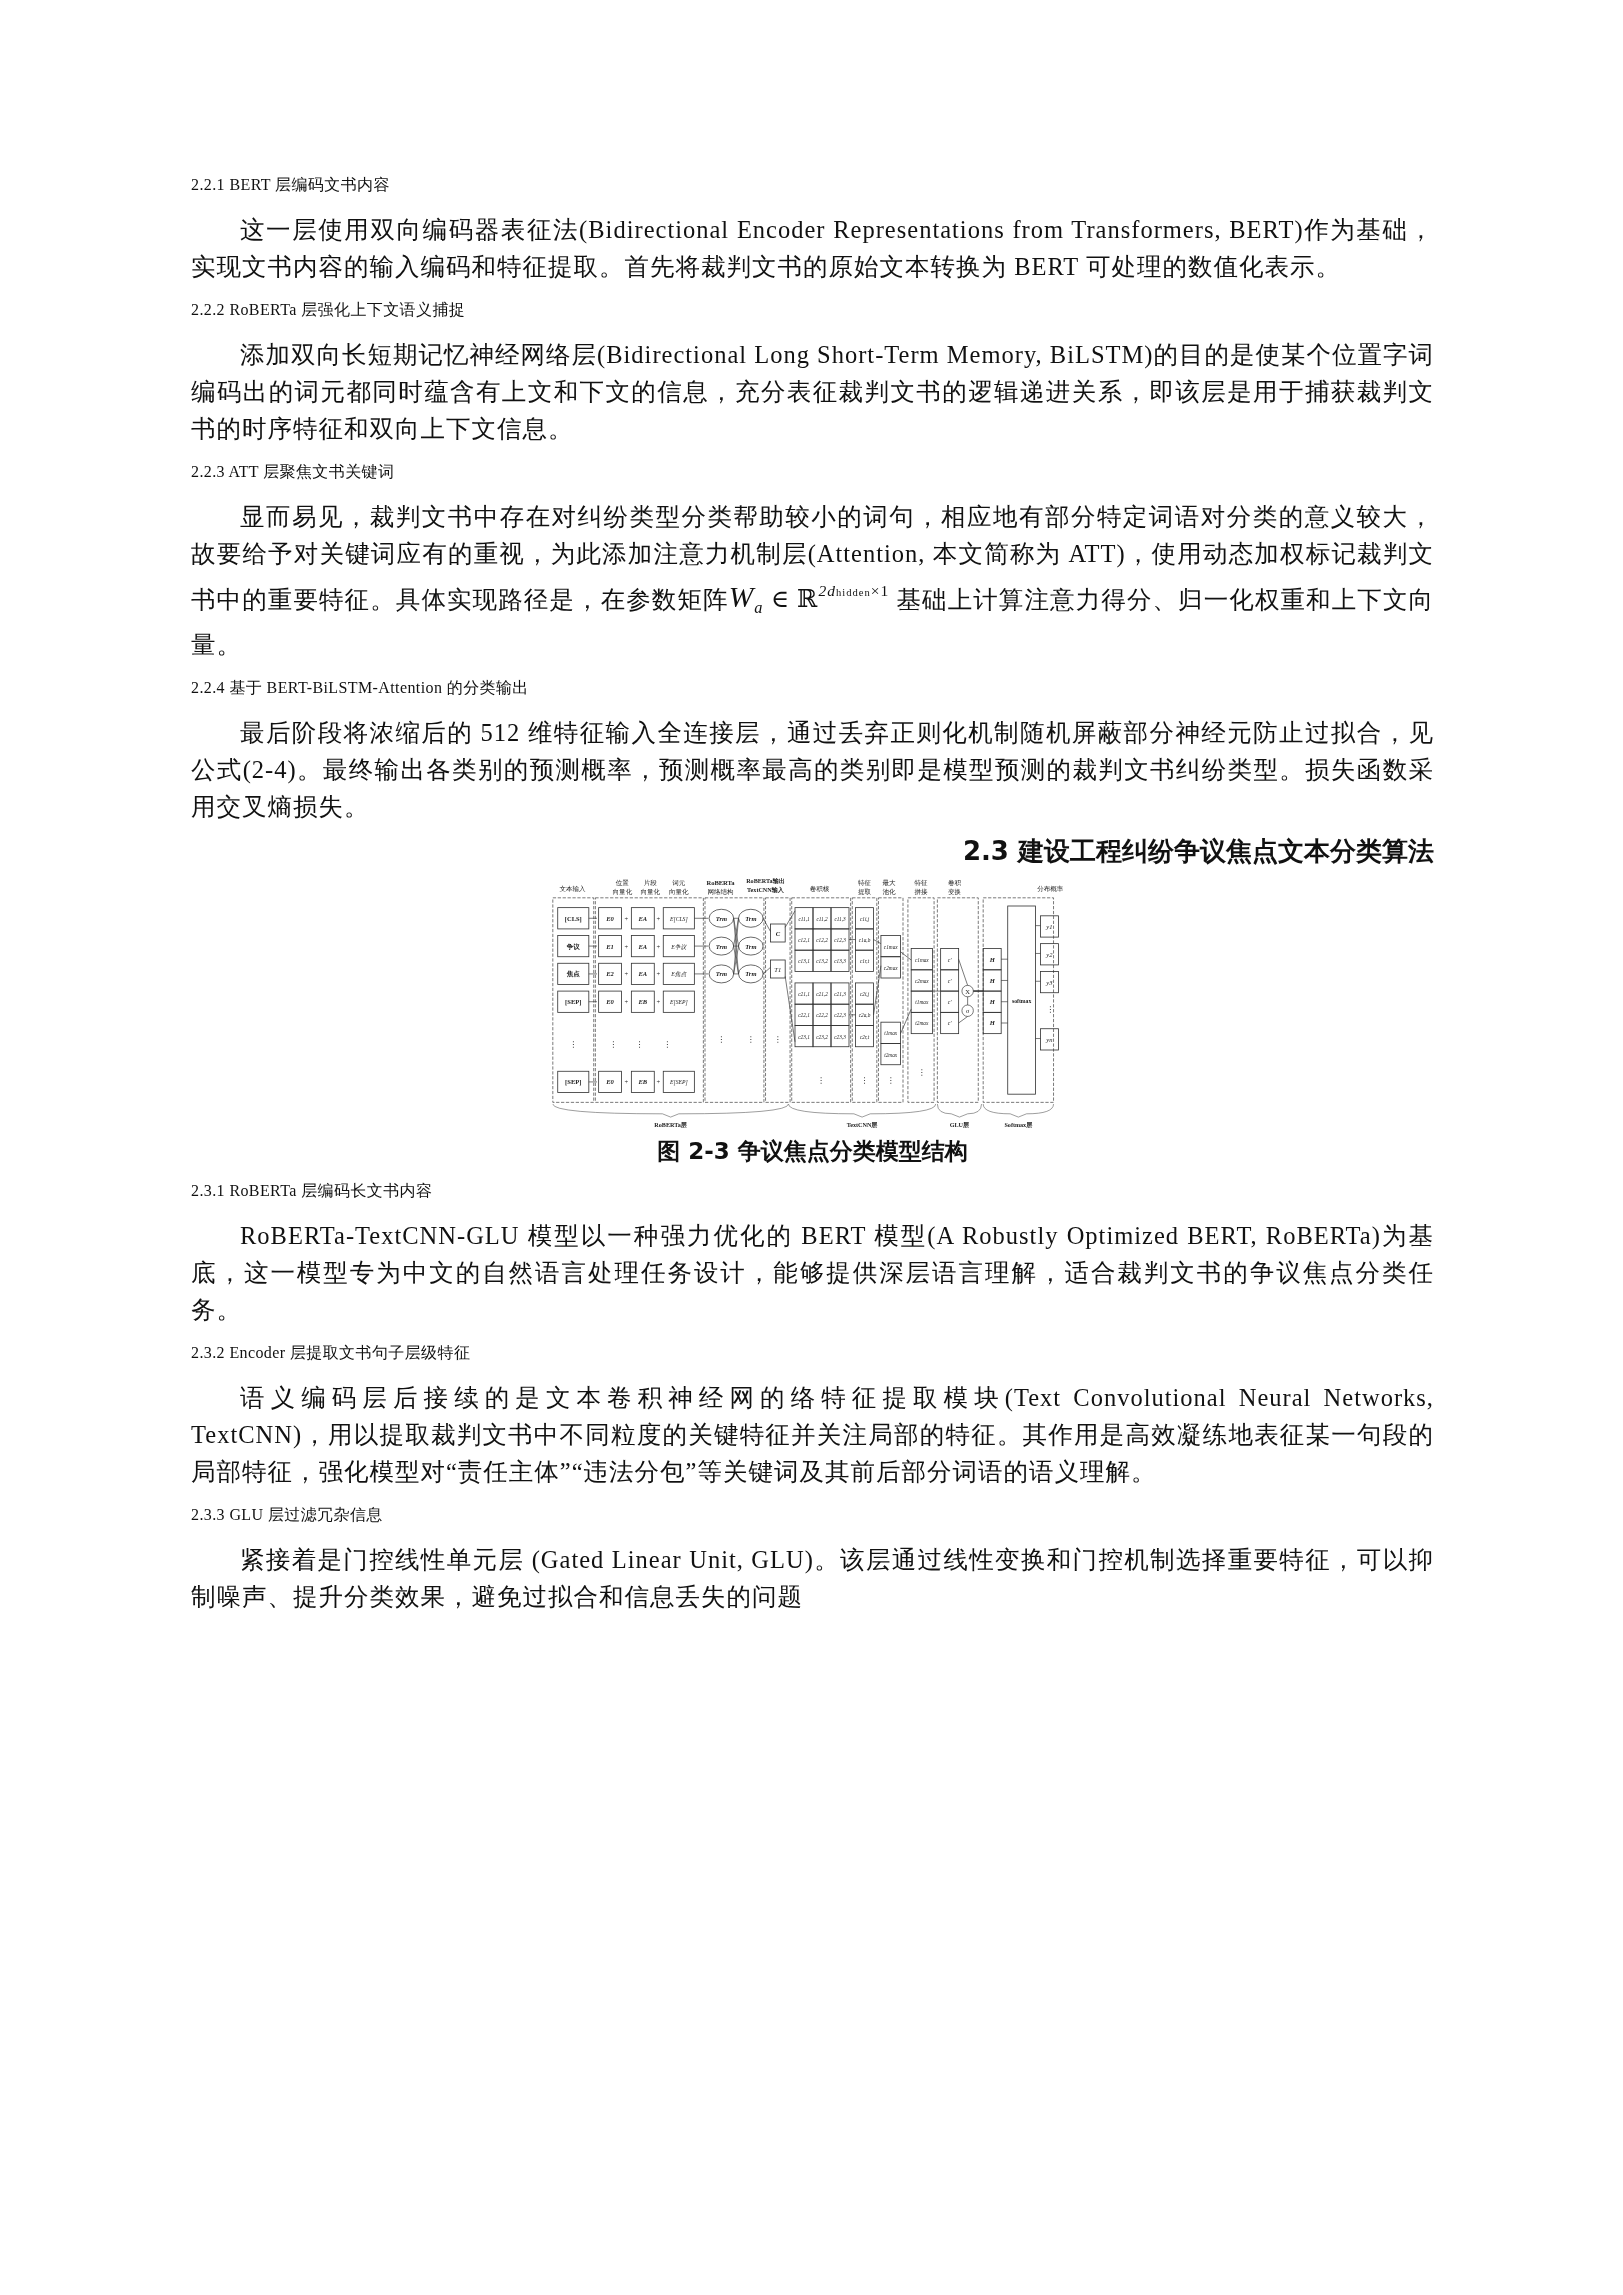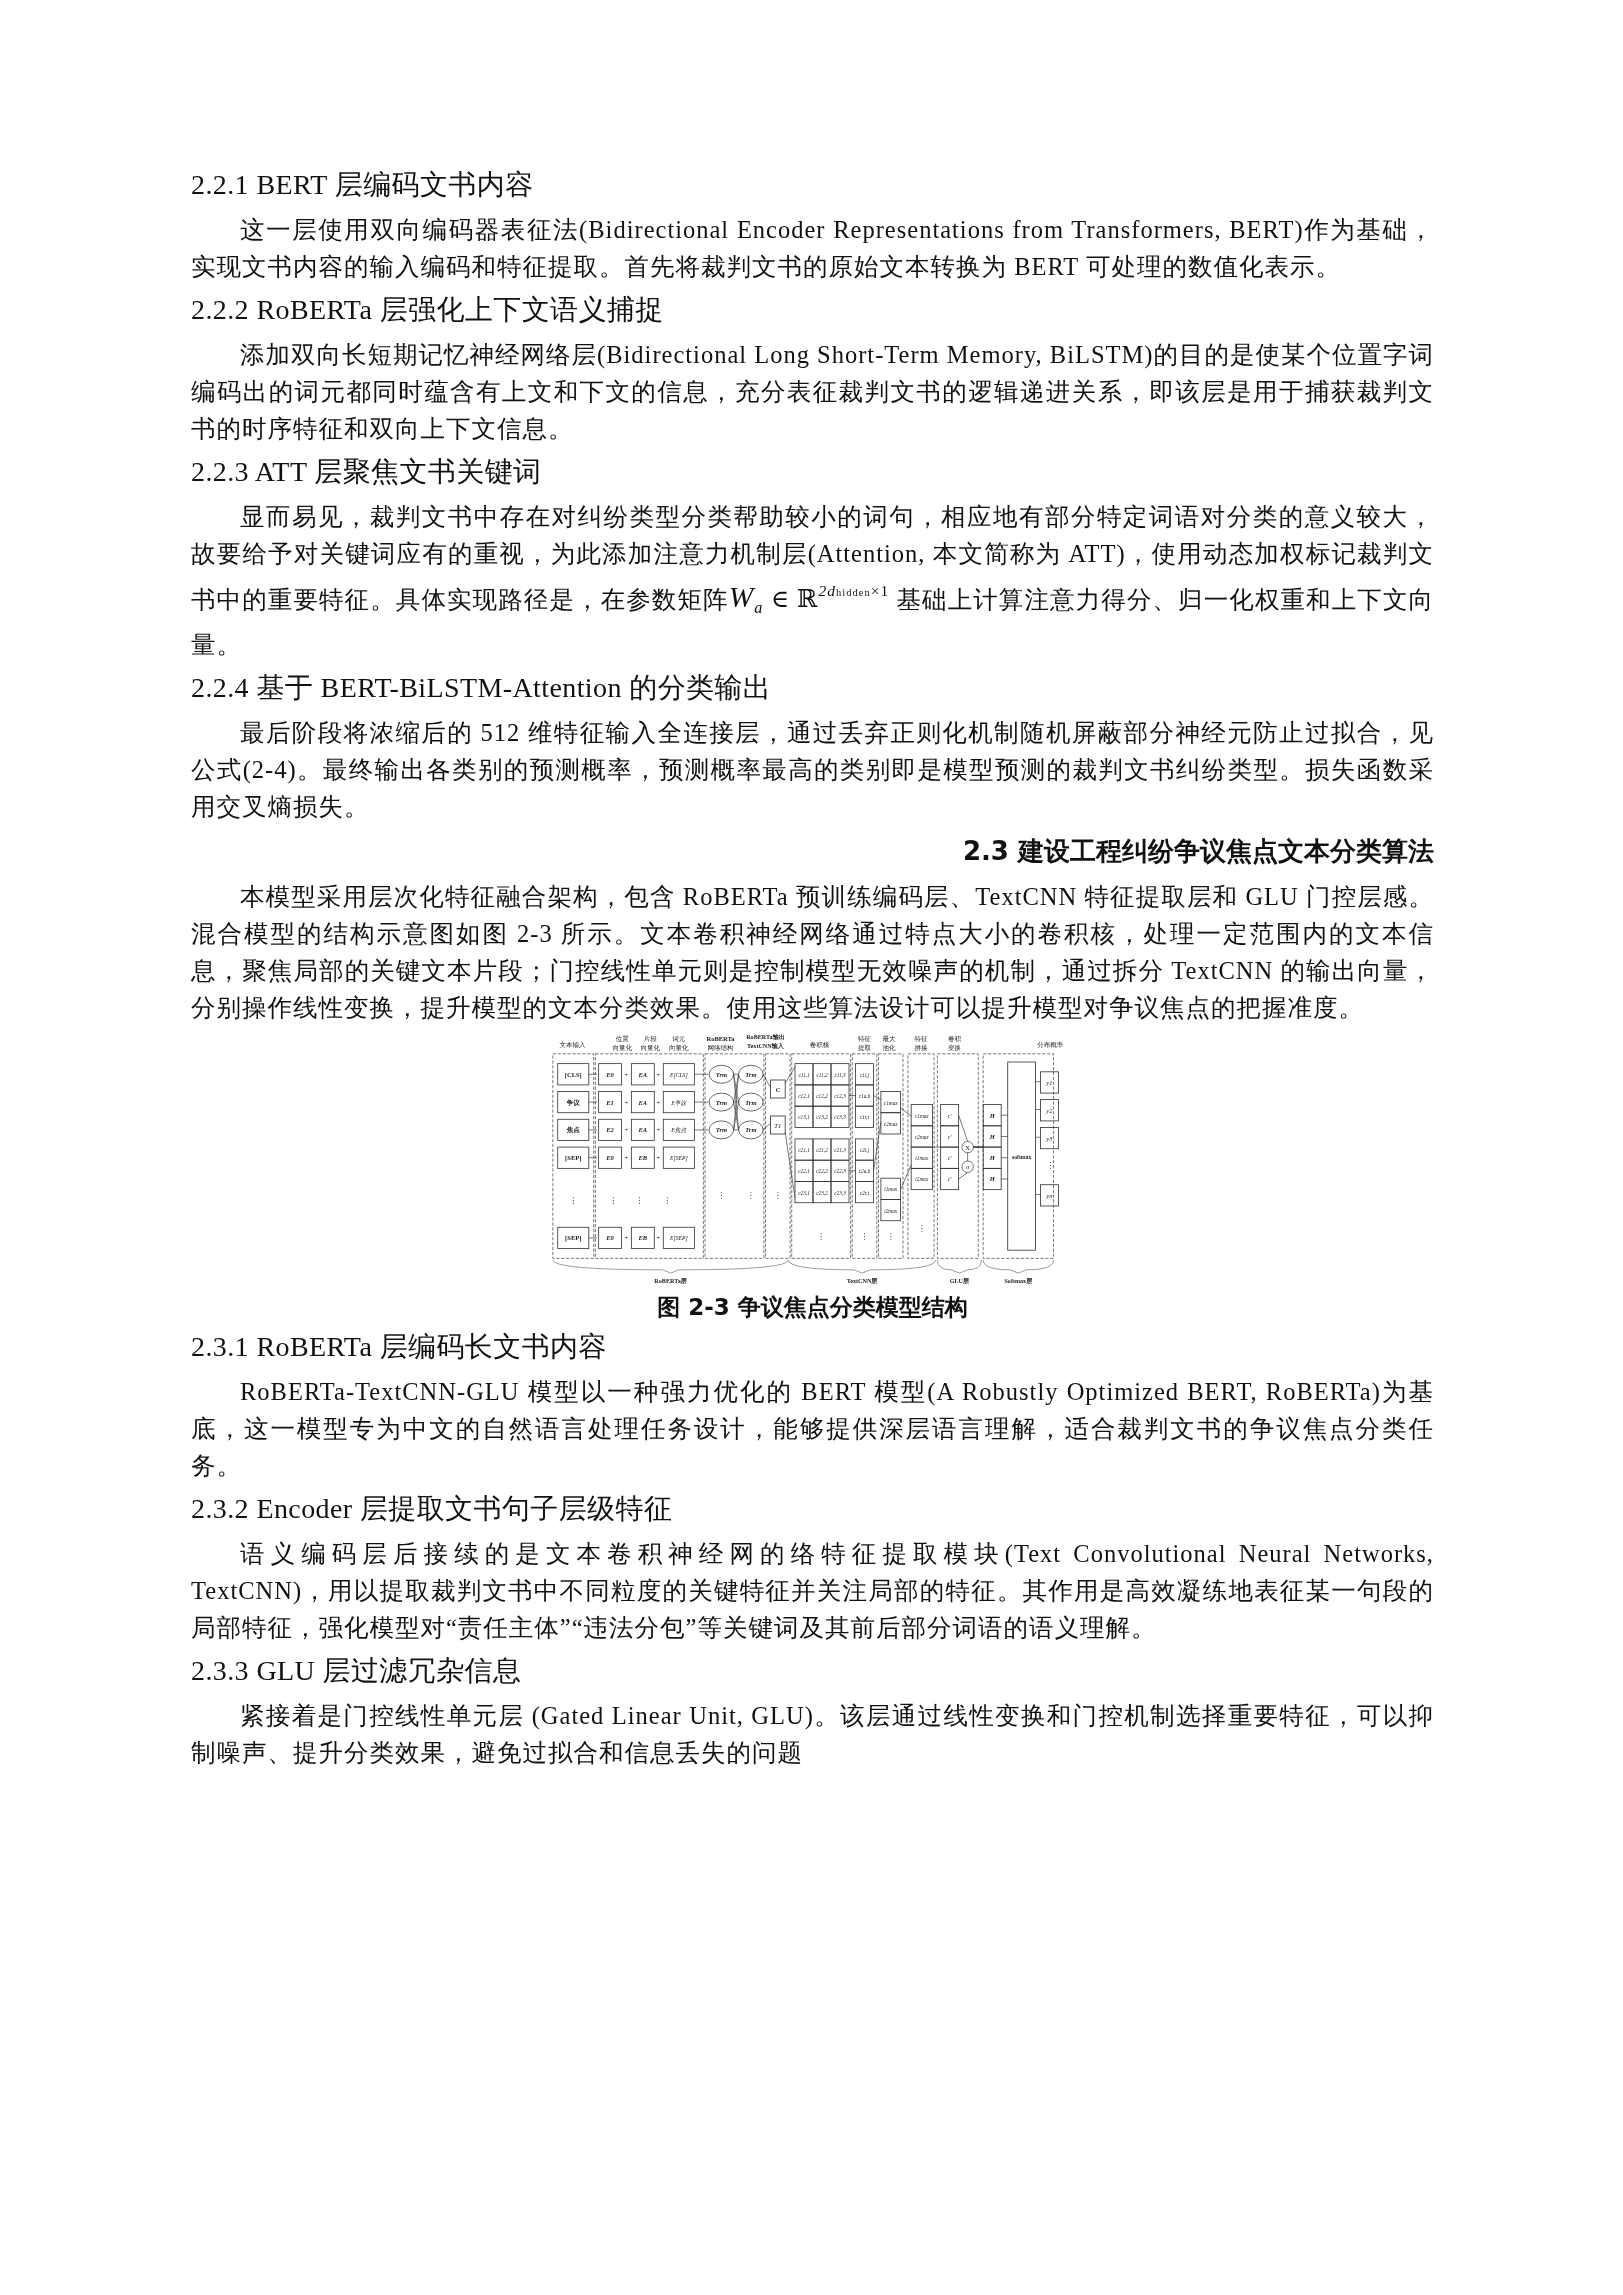--- a/index.html
+++ b/index.html
@@ -1,19 +1,19 @@
 <!DOCTYPE html>
 <html style="font-size:13px"><head>
 <meta charset="utf-8">
 <style>
   html, body { margin: 0; padding: 0; background: #ffffff; }
   body { width: 1623px; height: 2295px; position: relative; overflow: hidden;
          font-family: "Liberation Serif", "DejaVu Serif", serif; color: #111; }
   .page { position: absolute; left: 191px; top: 168px; width: 1243px; }
-  .h3 { font-size: 28px; line-height: 33px; margin: 0 0 9.8px 0; letter-spacing: 0.4px; }
+  .h3 { font-size: 16px; line-height: 33px; margin: 0 0 9.8px 0; letter-spacing: 0.4px; }
   .p { font-size: 24.5px; line-height: 37px; margin: 0 0 8.2px 0; text-indent: 49px; text-align: justify; letter-spacing: 1px; }
   .h2 { font-family: "DejaVu Sans", "Liberation Sans", sans-serif; font-weight: bold; font-size: 26px; line-height: 36px; margin: 3.3px 0 8.2px 0; text-align: right; }
   .math { font-style: italic; margin-top: 28px; }
   .sup { font-size: 15.5px; vertical-align: 11.5px; font-style: italic; }
   .sup small { font-size: 10.6px; font-style: normal; }
   .figure { width: 1243px; display: flex; flex-direction: column; align-items: center; margin: 8.2px 0 6.5px 0; }
   .figure svg { display: block; }
   .caption { font-family: "DejaVu Sans", "Liberation Sans", sans-serif; font-weight: bold; font-size: 23px; line-height: 33px; margin-top: 3px; }
   svg text { font-family: "Liberation Serif", "DejaVu Serif", serif; }
 </style>
@@ -28,21 +28,20 @@
   <div class="h3">2.2.2 RoBERTa 层强化上下文语义捕捉</div>
   <p class="p">添加双向长短期记忆神经网络层(Bidirectional Long Short-Term Memory, BiLSTM)的目的是使某个位置字词编码出的词元都同时蕴含有上文和下文的信息，充分表征裁判文书的逻辑递进关系，即该层是用于捕获裁判文书的时序特征和双向上下文信息。</p>
 
   <div class="h3">2.2.3 ATT 层聚焦文书关键词</div>
   <p class="p"><span>显而易见，裁判文书中存在对纠纷类型分类帮助较小的词句，相应地有部分特定词语对分类的意义较大，故要给予对关键词应有的重视，为此添加注意力机制层(Attention, 本文简称为 ATT)，使用动态加权标记裁判文书中的重要特征。具体实现路径是，在参数矩阵</span><span class="math"><span style="font-size:29.5px">W</span><sub style="font-size:16.4px">a</sub><span style="font-style:normal"> ∈ ℝ</span><span class="sup"><span>2d</span><small>hidden</small><span style="font-style:normal">×1</span></span></span><span> 基础上计算注意力得分、归一化权重和上下文向量。</span></p>
 
   <div class="h3">2.2.4 基于 BERT-BiLSTM-Attention 的分类输出</div>
   <p class="p">最后阶段将浓缩后的 512 维特征输入全连接层，通过丢弃正则化机制随机屏蔽部分神经元防止过拟合，见公式(2-4)。最终输出各类别的预测概率，预测概率最高的类别即是模型预测的裁判文书纠纷类型。损失函数采用交叉熵损失。</p>
 
   <div class="h2">2.3  建设工程纠纷争议焦点文本分类算法</div>
-  <p class="p">本模型采用层次化特征融合架构，包含 RoBERTa 预训练编码层、TextCNN 特征提取层和 GLU 门控层感。混合模型的结构示意图如图 2-3 所示。文本卷积神经网络通过特点大小的卷积核，处理一定范围内的文本信息，聚焦局部的关键文本片段；门控线性单元则是控制模型无效噪声的机制，通过拆分 TextCNN 的输出向量，分别操作线性变换，提升模型的文本分类效果。使用这些算法设计可以提升模型对争议焦点的把握准度。</p>
 
   <div class="figure">
     <svg id="fig" width="540" height="254" viewBox="0 0 660 310">
         <text x="36" y="16" font-size="8" text-anchor="middle" fill="#222">文本输入</text>
         <text x="97" y="8" font-size="8" text-anchor="middle" fill="#222">位置</text>
         <text x="97" y="19" font-size="8" text-anchor="middle" fill="#222">向量化</text>
         <text x="131" y="8" font-size="8" text-anchor="middle" fill="#222">片段</text>
         <text x="131" y="19" font-size="8" text-anchor="middle" fill="#222">向量化</text>
         <text x="166" y="8" font-size="8" text-anchor="middle" fill="#222">词元</text>
         <text x="166" y="19" font-size="8" text-anchor="middle" fill="#222">向量化</text>

